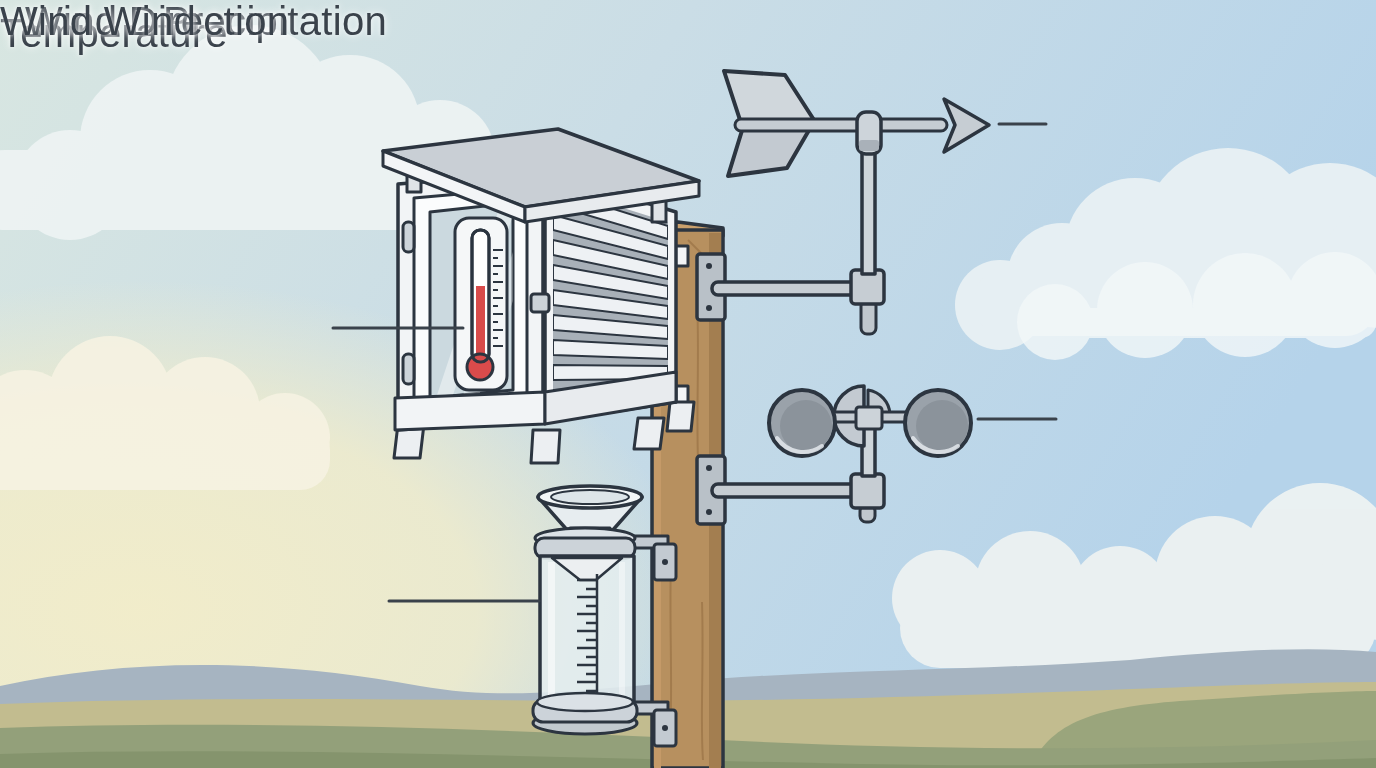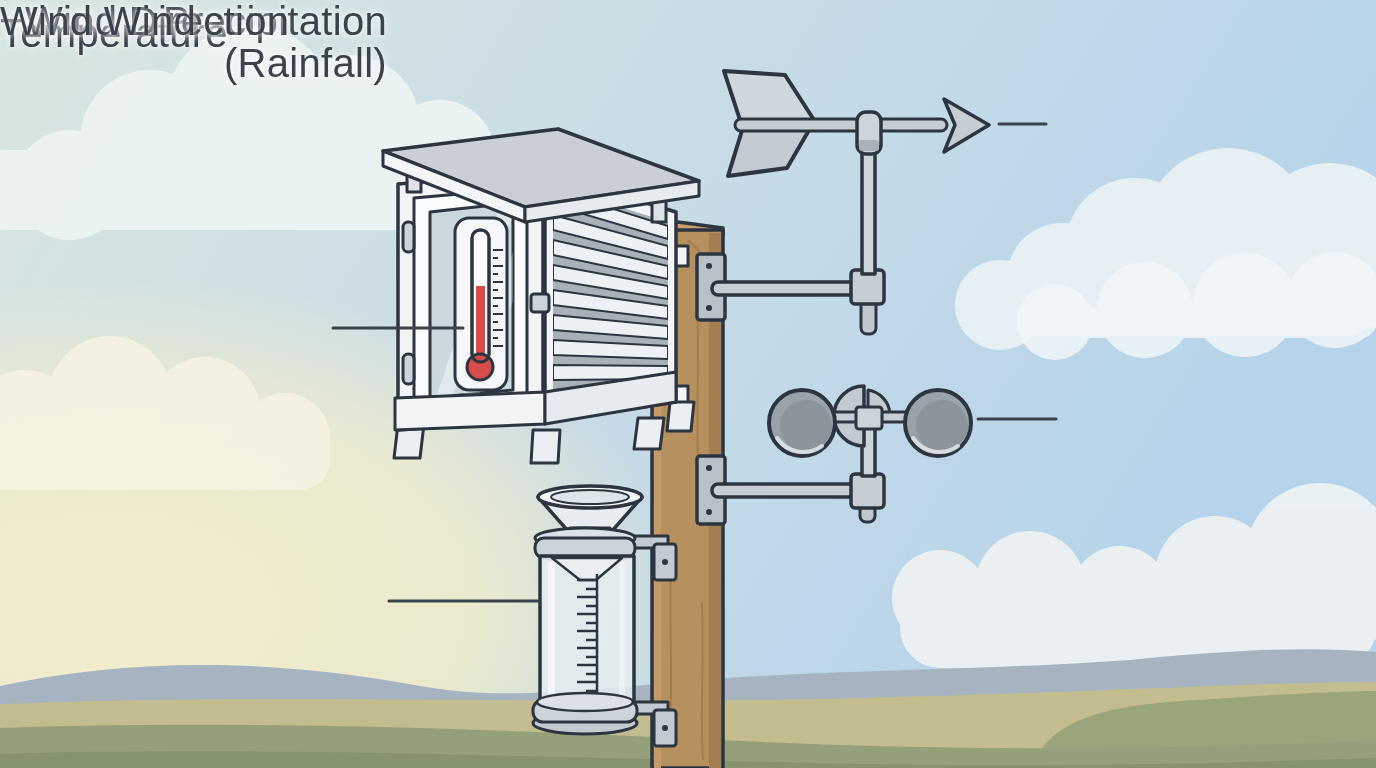--- a/index.html
+++ b/index.html
@@ -306,18 +306,17 @@
     <line x1="333" y1="328" x2="463" y2="328"></line>
     <line x1="389" y1="601" x2="539" y2="601"></line>
     <line x1="999" y1="124" x2="1046" y2="124"></line>
     <line x1="978" y1="419" x2="1056" y2="419"></line>
   </g>
 </svg>
 
   <div class="diagram-label label-temperature">Temperature</div>
   <div class="diagram-label label-precipitation">
     <span style="display:block">Precipitation</span>
-    <span style="display:block">(Rainfall)</span>
   </div>
   <div class="diagram-label label-wind-direction">Wind Direction</div>
   <div class="diagram-label label-wind-speed">Wind Wind</div>
 
 </div>
 
 </body></html>

